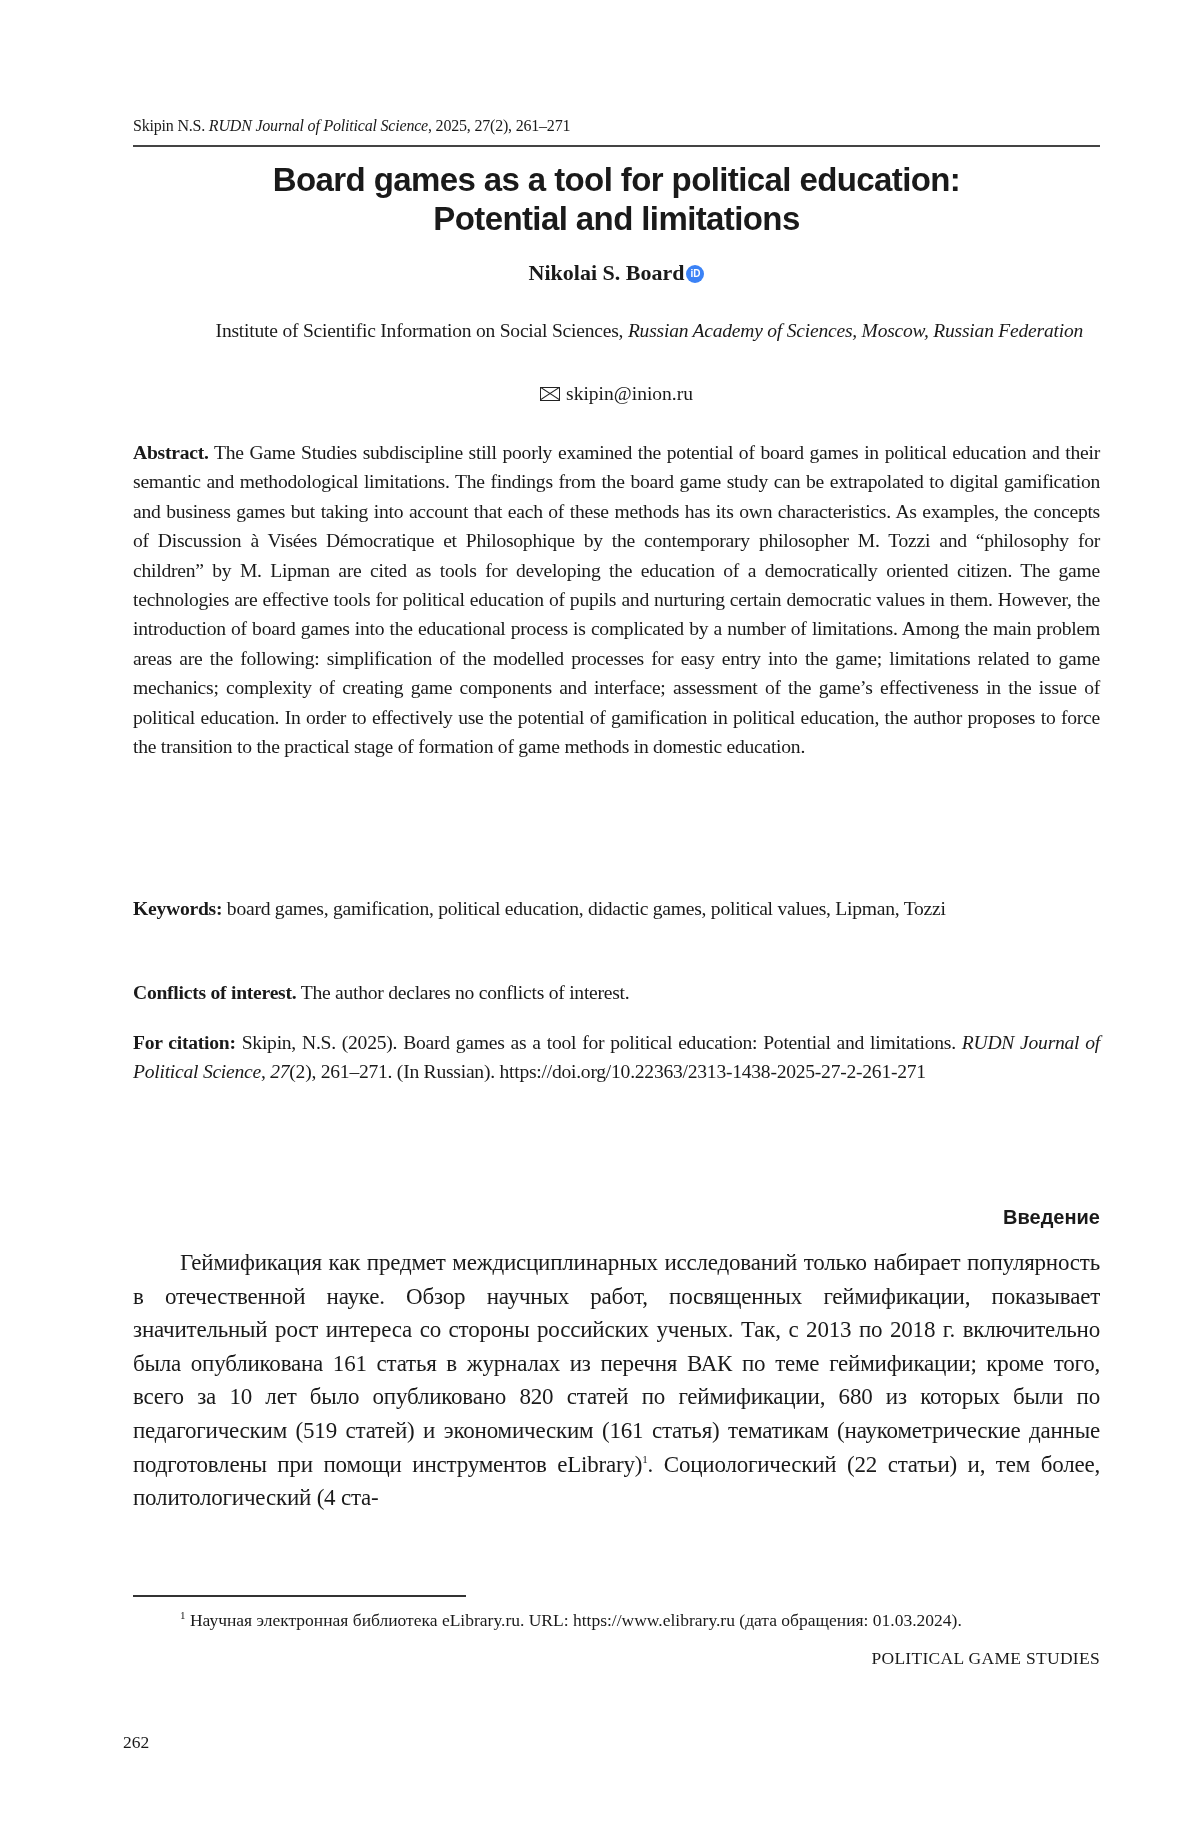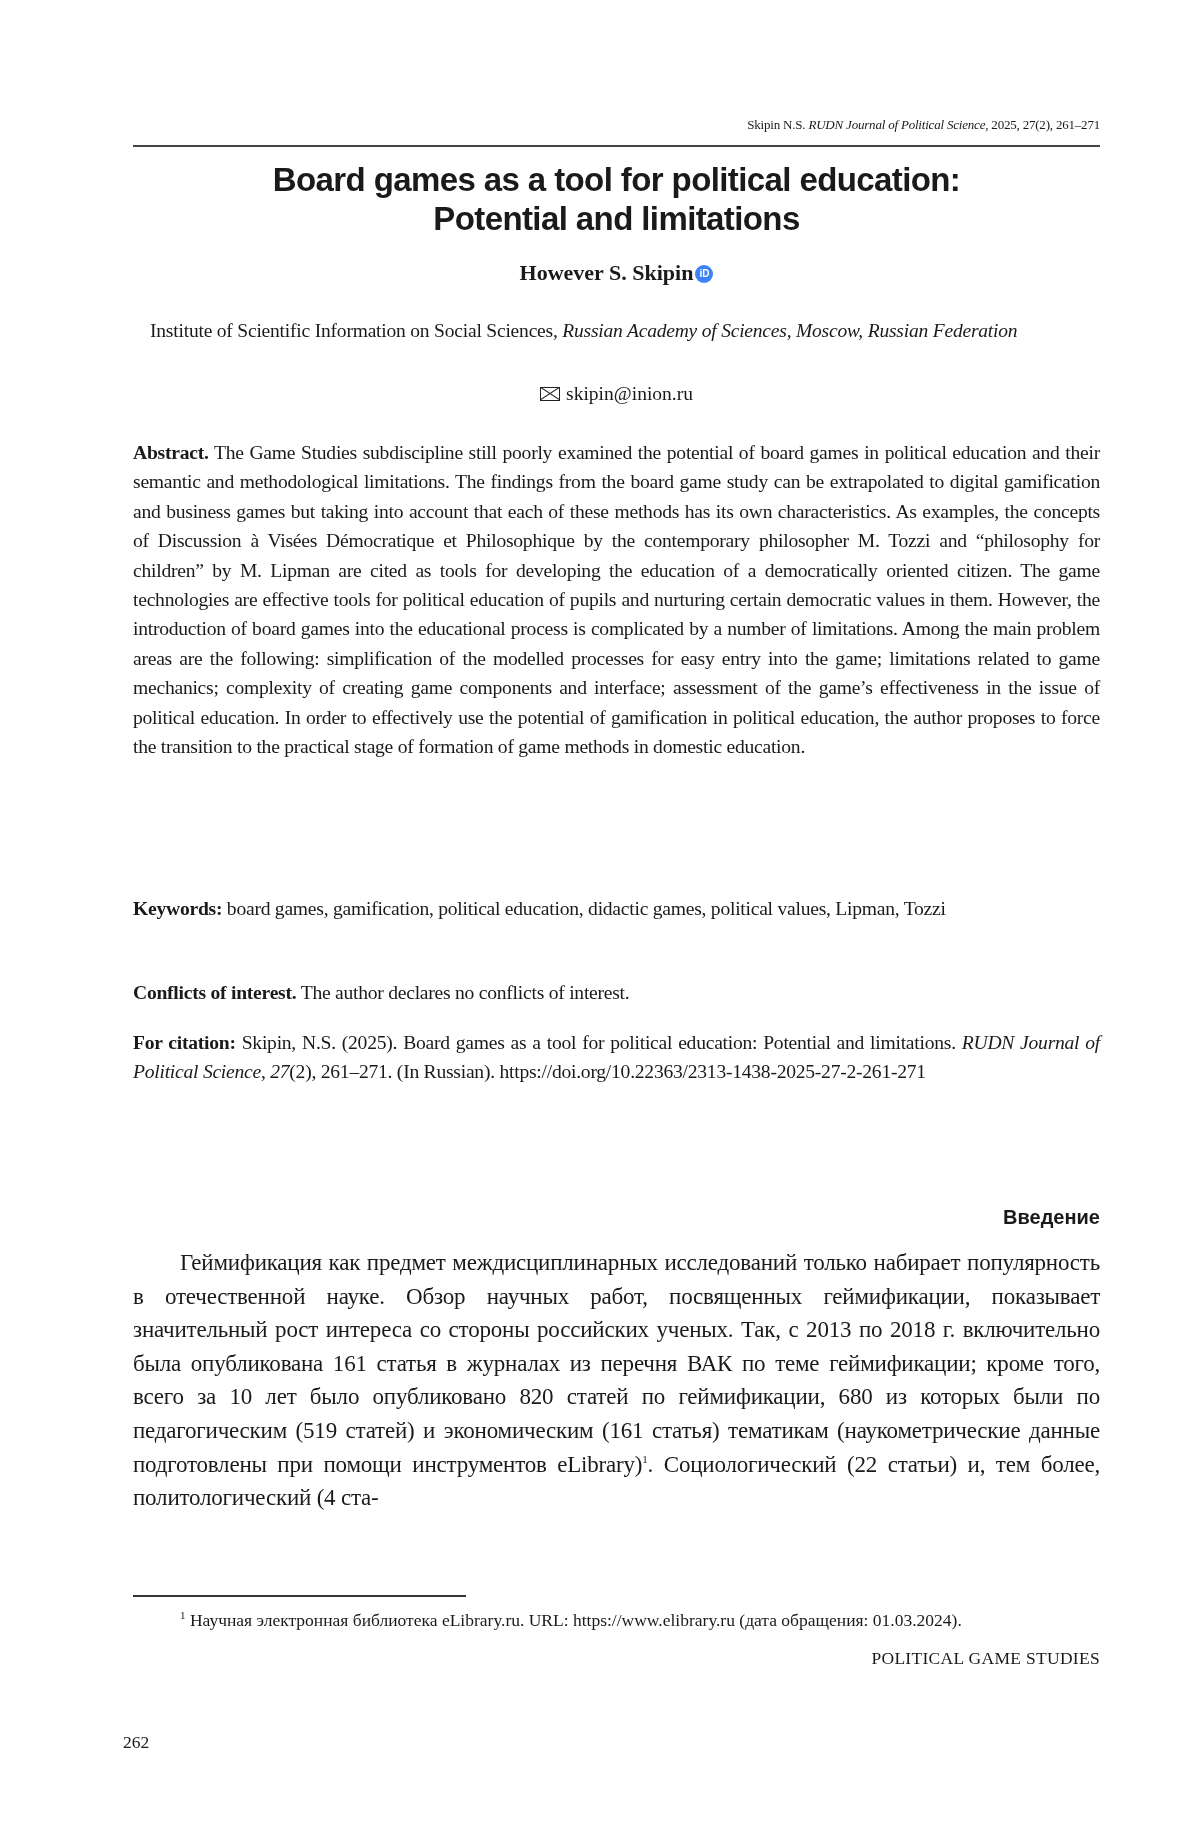--- a/index.html
+++ b/index.html
@@ -1,24 +1,24 @@
 <!DOCTYPE html>
 <html><head>
 <meta charset="utf-8">
 <style>
   html, body { margin: 0; padding: 0; background: #ffffff; }
   body { width: 1200px; height: 1834px; position: relative; overflow: hidden; color: #1a1a1a; font-family: "Liberation Serif", serif; }
   .page { position: absolute; left: 0; top: 0; width: 1200px; height: 1834px; }
-  .running-head { position: absolute; top: 117px; left: 133px; width: 967px; text-align: right; font-size: 13px; letter-spacing: -0.2px; }
+  .running-head { position: absolute; top: 117px; left: 133px; width: 967px; text-align: left; font-size: 16px; letter-spacing: -0.2px; }
   .running-head i { font-style: italic; }
   .head-rule { position: absolute; top: 145px; left: 133px; width: 967px; height: 2px; background: #444; }
   .title { position: absolute; top: 160px; left: 133px; width: 967px; text-align: center; font-family: "Liberation Sans", sans-serif; font-weight: bold; font-size: 33px; line-height: 39px; letter-spacing: -0.6px; color: #1a1a1a; }
   .author { position: absolute; top: 260px; left: 133px; width: 967px; text-align: center; font-weight: bold; font-size: 22px; }
   .orcid { display: inline-block; width: 18px; height: 18px; border-radius: 50%; background: #3b82f6; color: #fff; font-family: "Liberation Sans", sans-serif; font-size: 10px; line-height: 18px; text-align: center; vertical-align: 3px; margin-left: 2px; font-weight: bold; }
-  .affil { position: absolute; top: 316px; left: 150px; width: 933px; text-align: left; font-size: 19.5px; line-height: 29px; letter-spacing: -0.2px; }
+  .affil { position: absolute; top: 316px; left: 150px; width: 933px; text-align: right; font-size: 19.5px; line-height: 29px; letter-spacing: -0.2px; }
   .affil i { font-style: italic; }
   .email { position: absolute; top: 383px; left: 133px; width: 967px; text-align: center; font-size: 19.5px; }
   .mail-icon { display: inline-block; width: 20px; height: 14px; border: 1.6px solid #222; position: relative; vertical-align: -1px; margin-right: 6px; box-sizing: border-box; overflow: hidden; }
   .mail-icon::before, .mail-icon::after { content: ""; position: absolute; left: -3px; top: 5px; width: 24px; height: 1.4px; background: #222; }
   .mail-icon::before { transform: rotate(33deg); }
   .mail-icon::after { transform: rotate(-33deg); }
   .abstract { position: absolute; top: 438px; left: 133px; width: 967px; text-align: justify; font-size: 19.6px; line-height: 29.4px; letter-spacing: -0.25px; }
   .meta-block { position: absolute; left: 133px; width: 967px; text-align: justify; font-size: 19.6px; line-height: 29.4px; letter-spacing: -0.25px; }
   .keywords { top: 894px; }
   .conflicts { top: 978px; }
@@ -38,21 +38,21 @@
 <div class="page">
 
   <div class="running-head"><span>Skipin N.S.</span> <i>RUDN Journal of Political Science</i><span>, 2025, 27(2), 261–271</span></div>
   <div class="head-rule"></div>
 
   <div class="title">
     <div>Board games as a tool for political education:</div>
     <div>Potential and limitations</div>
   </div>
 
-  <div class="author"><span>However S. Skipin</span><span class="orcid">iD</span></div>
+  <div class="author"><span>Nikolai S. Board</span><span class="orcid">iD</span></div>
 
   <div class="affil"><span>Institute of Scientific Information on Social Sciences, </span><i>Russian Academy of Sciences, Moscow, Russian Federation</i></div>
 
   <div class="email"><span class="mail-icon"></span><span>skipin@inion.ru</span></div>
 
   <div class="abstract"><b class="lbl">Abstract.</b><span> The Game Studies subdiscipline still poorly examined the potential of board games in political education and their semantic and methodological limitations. The findings from the board game study can be extrapolated to digital gamification and business games but taking into account that each of these methods has its own characteristics. As examples, the concepts of Discussion à Visées Démocratique et Philosophique by the contemporary philosopher M. Tozzi and “philosophy for children” by M. Lipman are cited as tools for developing the education of a democratically oriented citizen. The game technologies are effective tools for political education of pupils and nurturing certain democratic values in them. However, the introduction of board games into the educational process is complicated by a number of limitations. Among the main problem areas are the following: simplification of the modelled processes for easy entry into the game; limitations related to game mechanics; complexity of creating game components and interface; assessment of the game’s effectiveness in the issue of political education. In order to effectively use the potential of gamification in political education, the author proposes to force the transition to the practical stage of formation of game methods in domestic education.</span></div>
 
   <div class="meta-block keywords"><b class="lbl">Keywords:</b><span> board games, gamification, political education, didactic games, political values, Lipman, Tozzi</span></div>
 
   <div class="meta-block conflicts"><b class="lbl">Conflicts of interest.</b><span> The author declares no conflicts of interest.</span></div>

